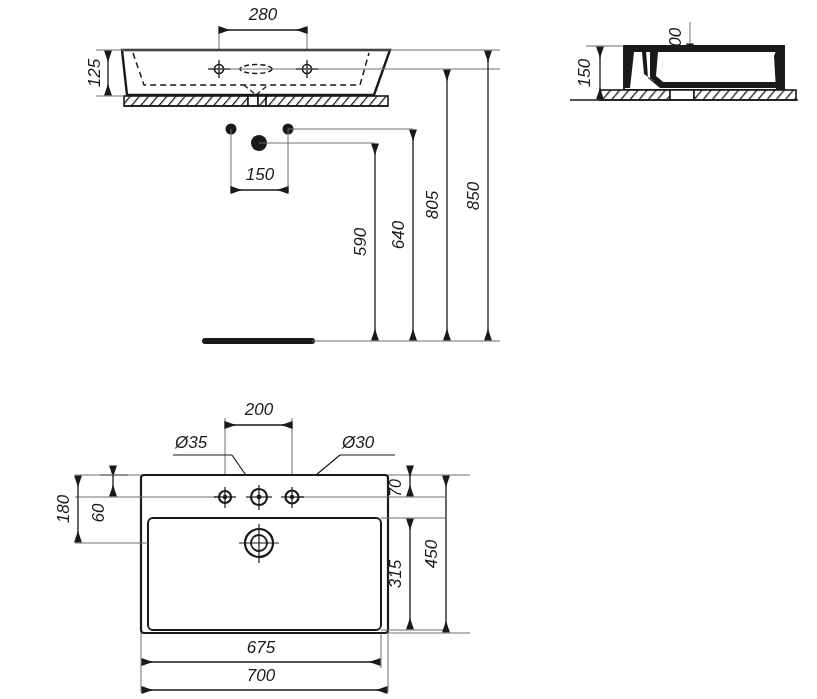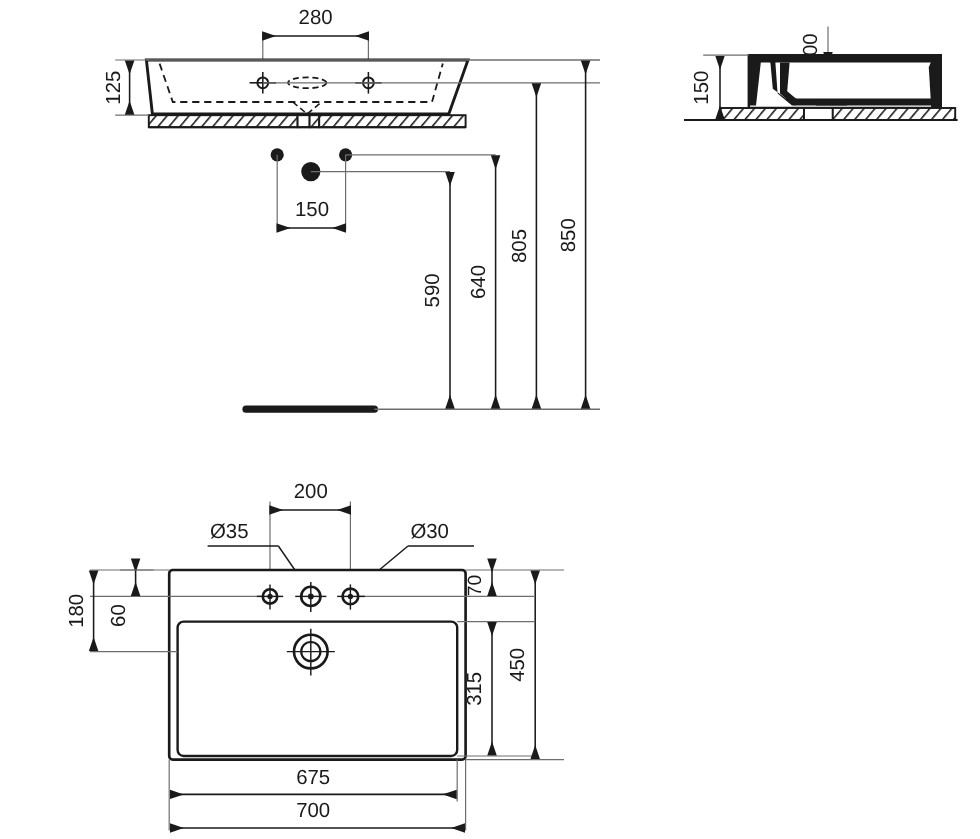--- a/index.html
+++ b/index.html
@@ -1,17 +1,17 @@
 <!DOCTYPE html>
 <html><head>
 <meta charset="utf-8">
 <style>
   html,body{margin:0;padding:0;background:#ffffff;}
   body{width:817px;height:699px;font-family:"Liberation Sans",sans-serif;overflow:hidden;}
-  #stage{position:relative;width:817px;height:699px;background:#fff;}
+  #stage{position:relative;width:817px;height:699px;background:#fff;font-style:italic;}
   svg{display:block;}
   .dimtext{font-family:"Liberation Sans",sans-serif;font-size:17px;fill:#1a1a1a;}
   .dimtext-sm{font-family:"Liberation Sans",sans-serif;font-size:16px;fill:#1a1a1a;}
 </style>
 </head>
 <body>
 
 <div id="stage">
 <svg width="817" height="699" viewBox="0 0 817 699">
   <defs>

